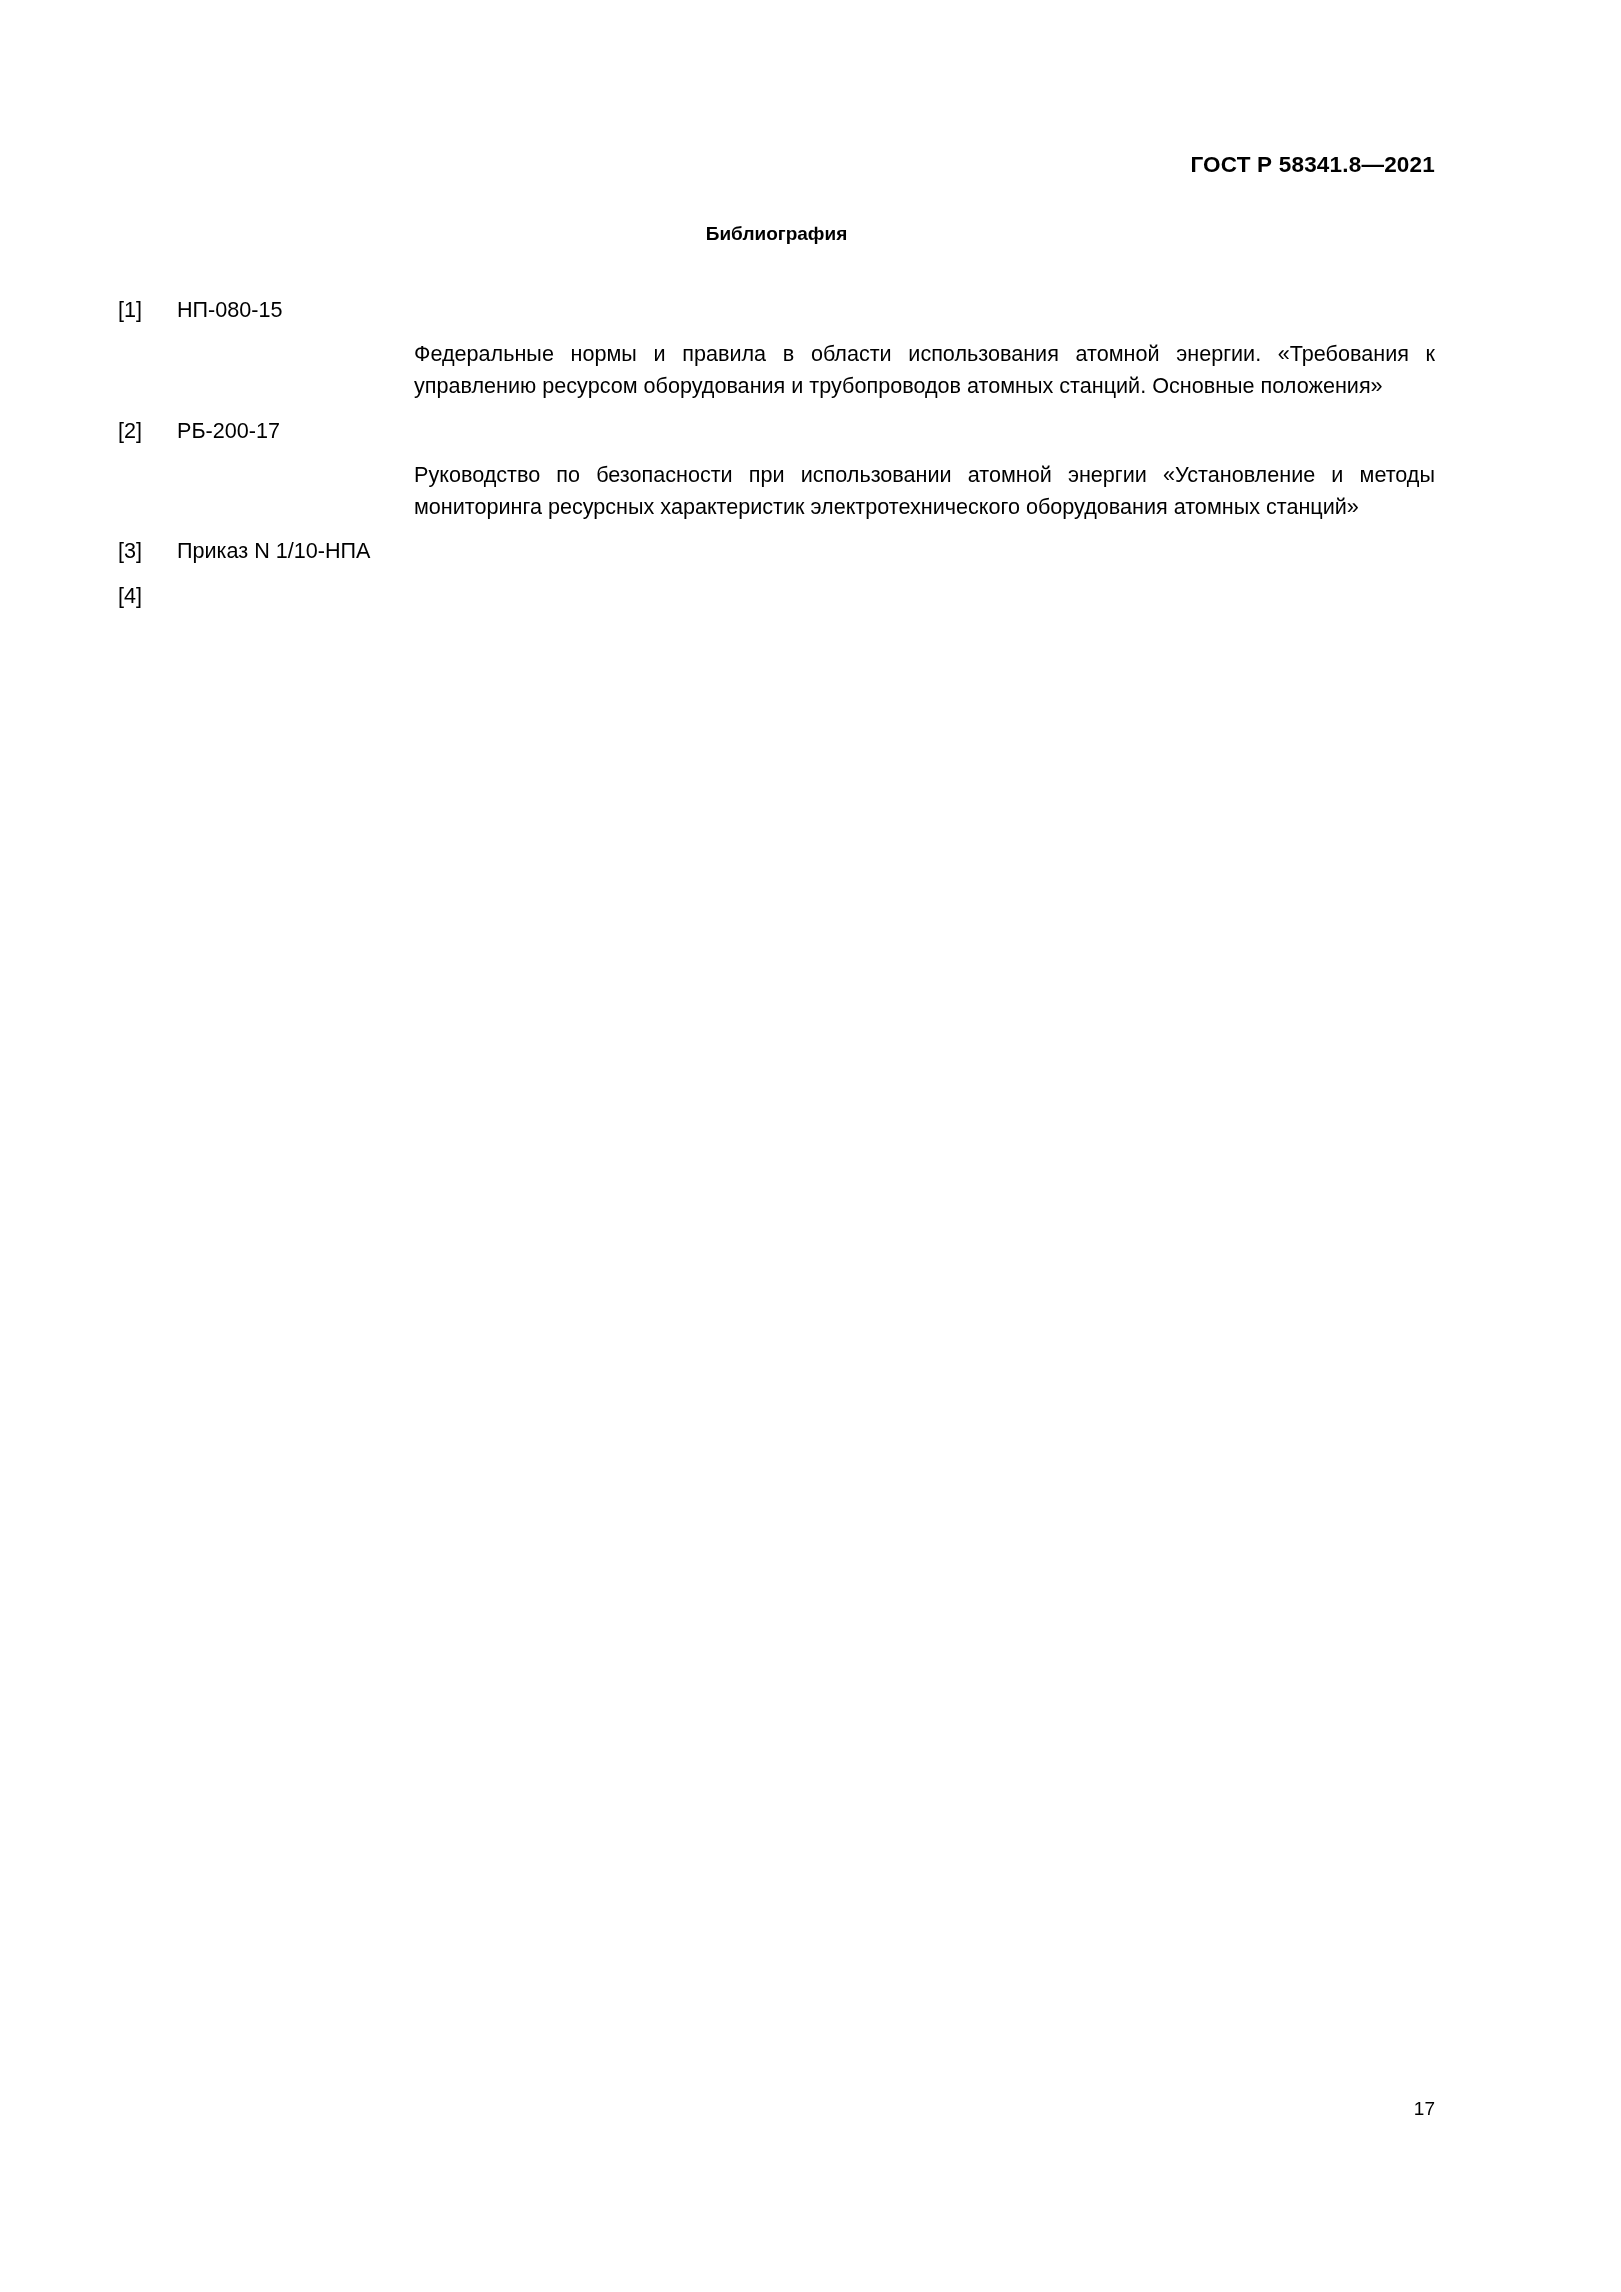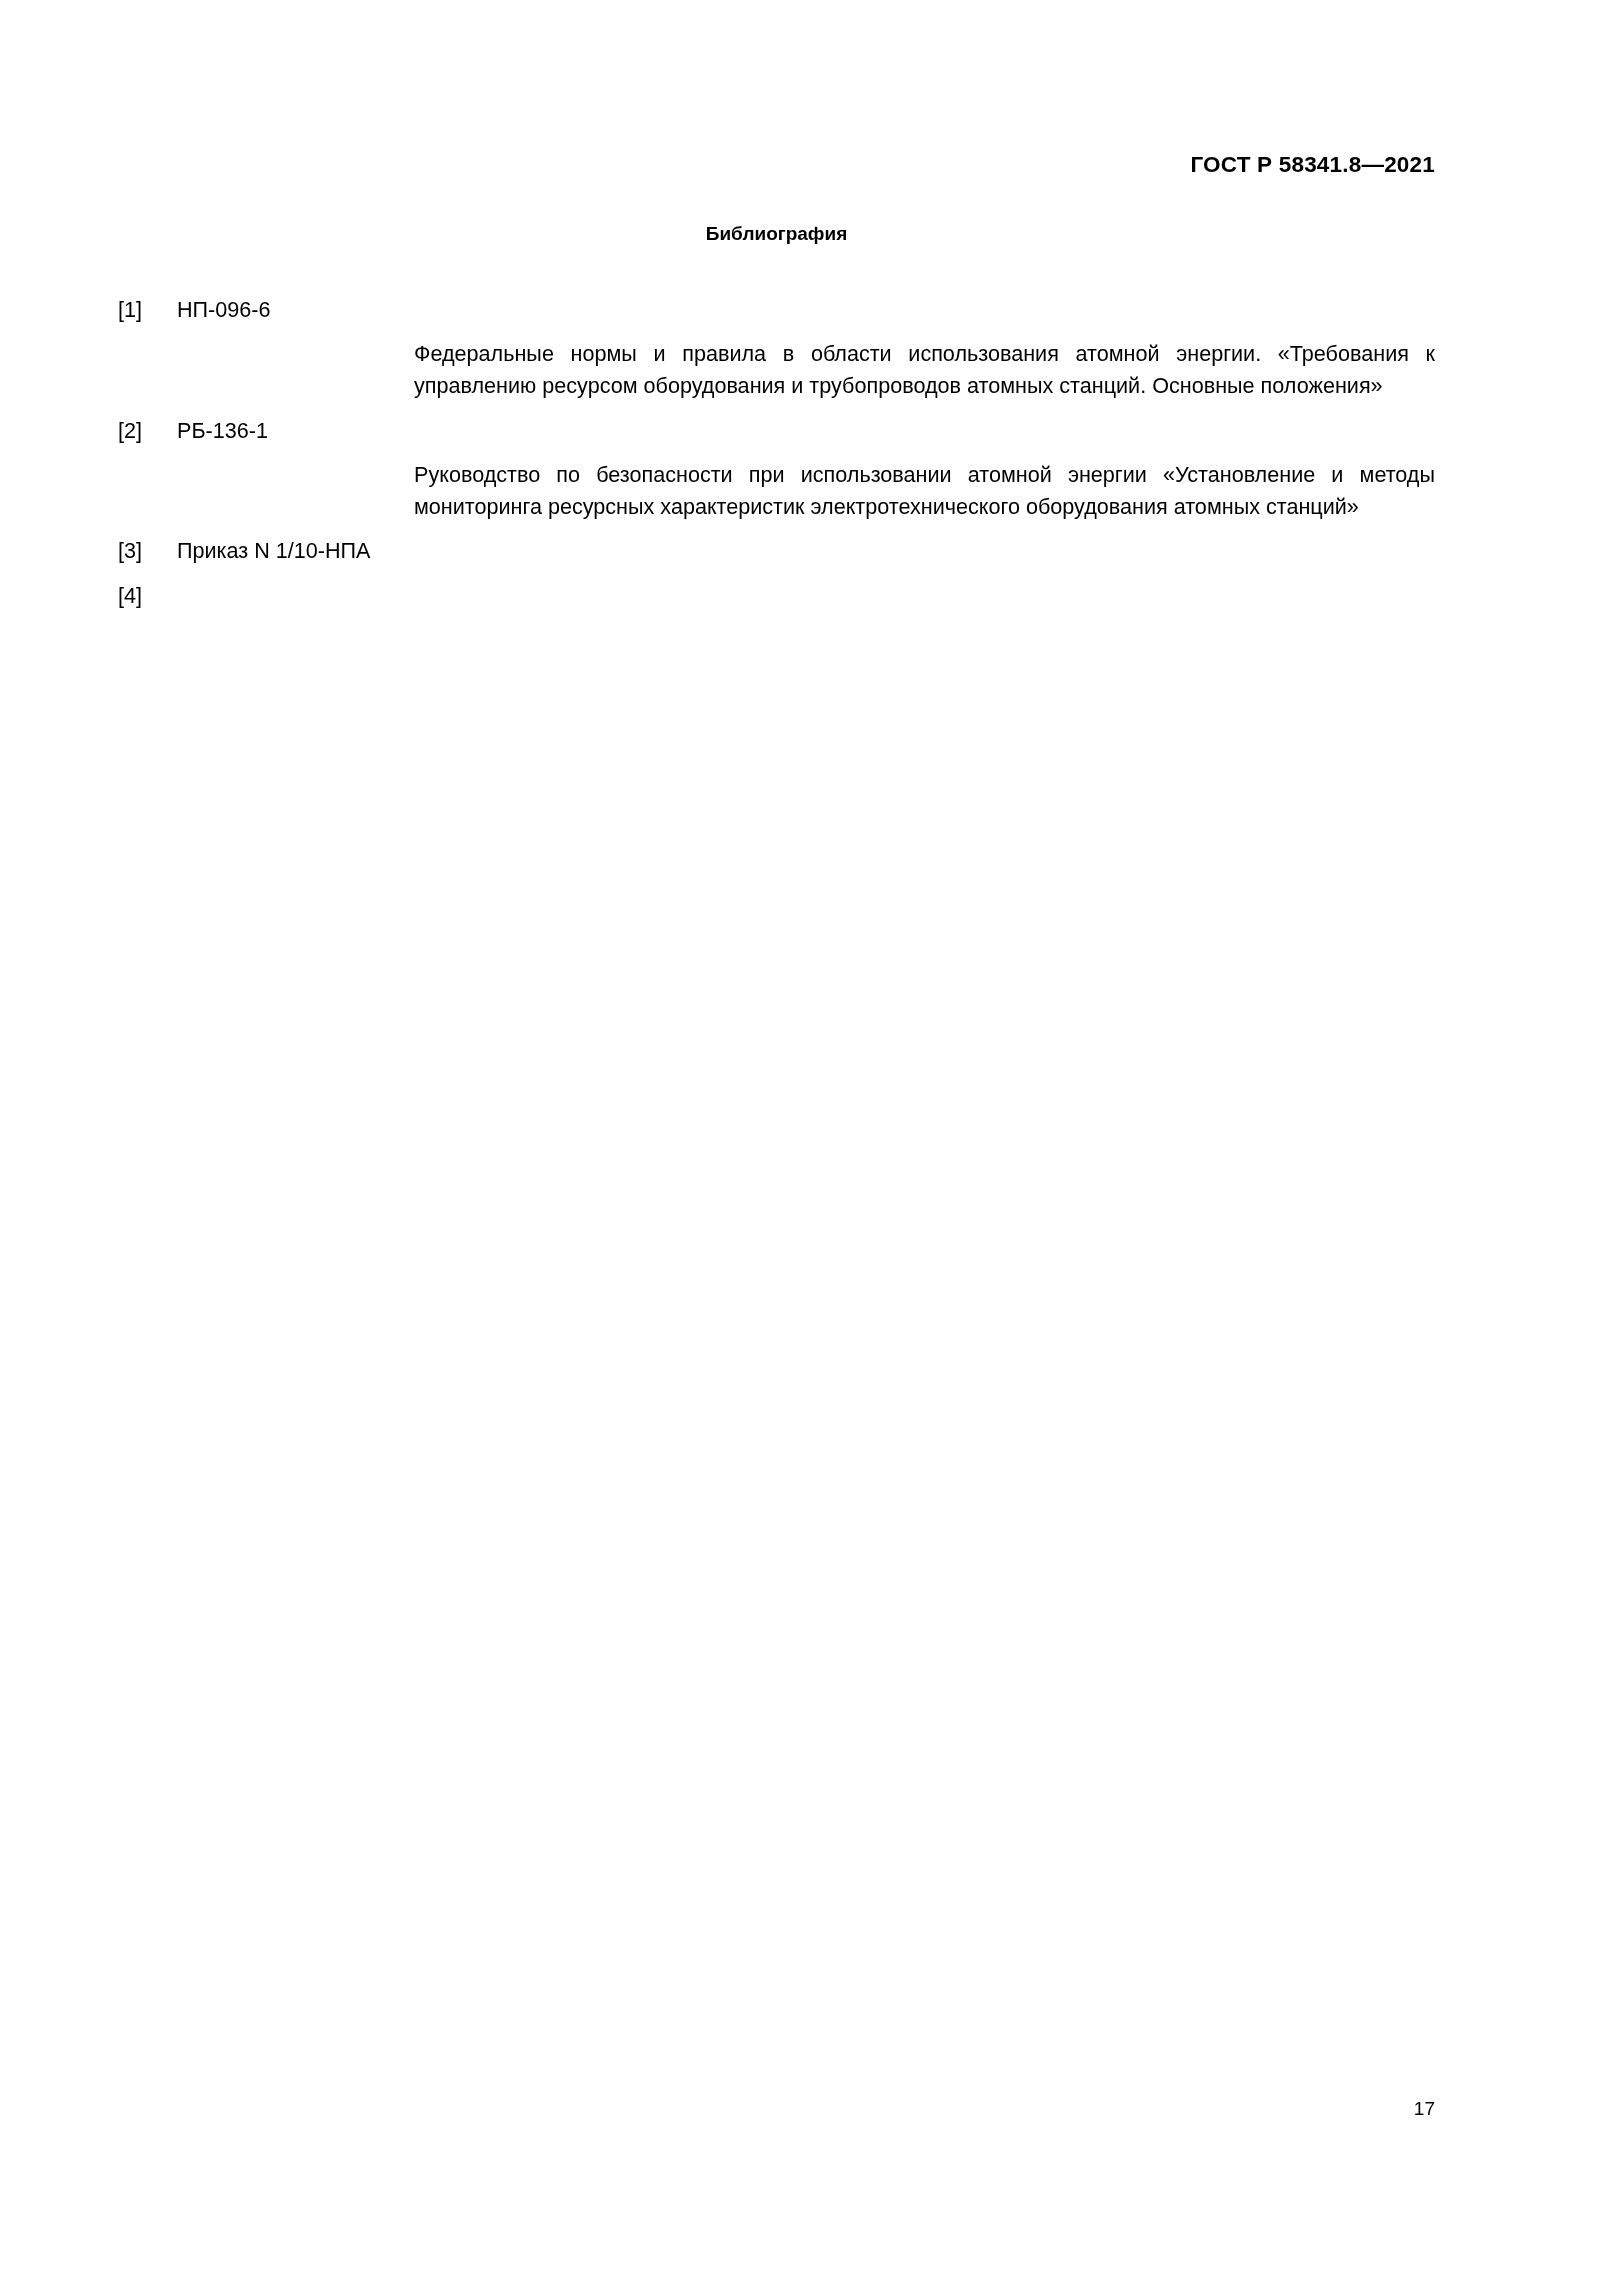--- a/index.html
+++ b/index.html
@@ -73,27 +73,27 @@
 <div class="page">
 
   <div class="doc-header">ГОСТ Р 58341.8—2021</div>
 
   <div class="doc-title">Библиография</div>
 
   <div class="bib-list">
 
     <div class="bib-row">
       <div class="bib-ref">[1]</div>
-      <div class="bib-code">НП-096-6</div>
+      <div class="bib-code">НП-080-15</div>
       <div class="bib-desc">Федеральные нормы и правила в области использования атомной энергии. «Требования к управлению ресурсом оборудования и трубопроводов атомных станций. Основные положения»</div>
     </div>
 
     <div class="bib-row">
       <div class="bib-ref">[2]</div>
-      <div class="bib-code">РБ-136-1</div>
+      <div class="bib-code">РБ-200-17</div>
       <div class="bib-desc">Руководство по безопасности при использовании атомной энергии «Установление и методы мониторинга ресурсных характеристик электротехнического оборудования атомных станций»</div>
     </div>
 
     <div class="bib-row">
       <div class="bib-ref">[3]</div>
       <div class="bib-code">Приказ N 1/10-НПА</div>
     </div>
 
     <div class="bib-row">
       <div class="bib-ref">[4]</div>

